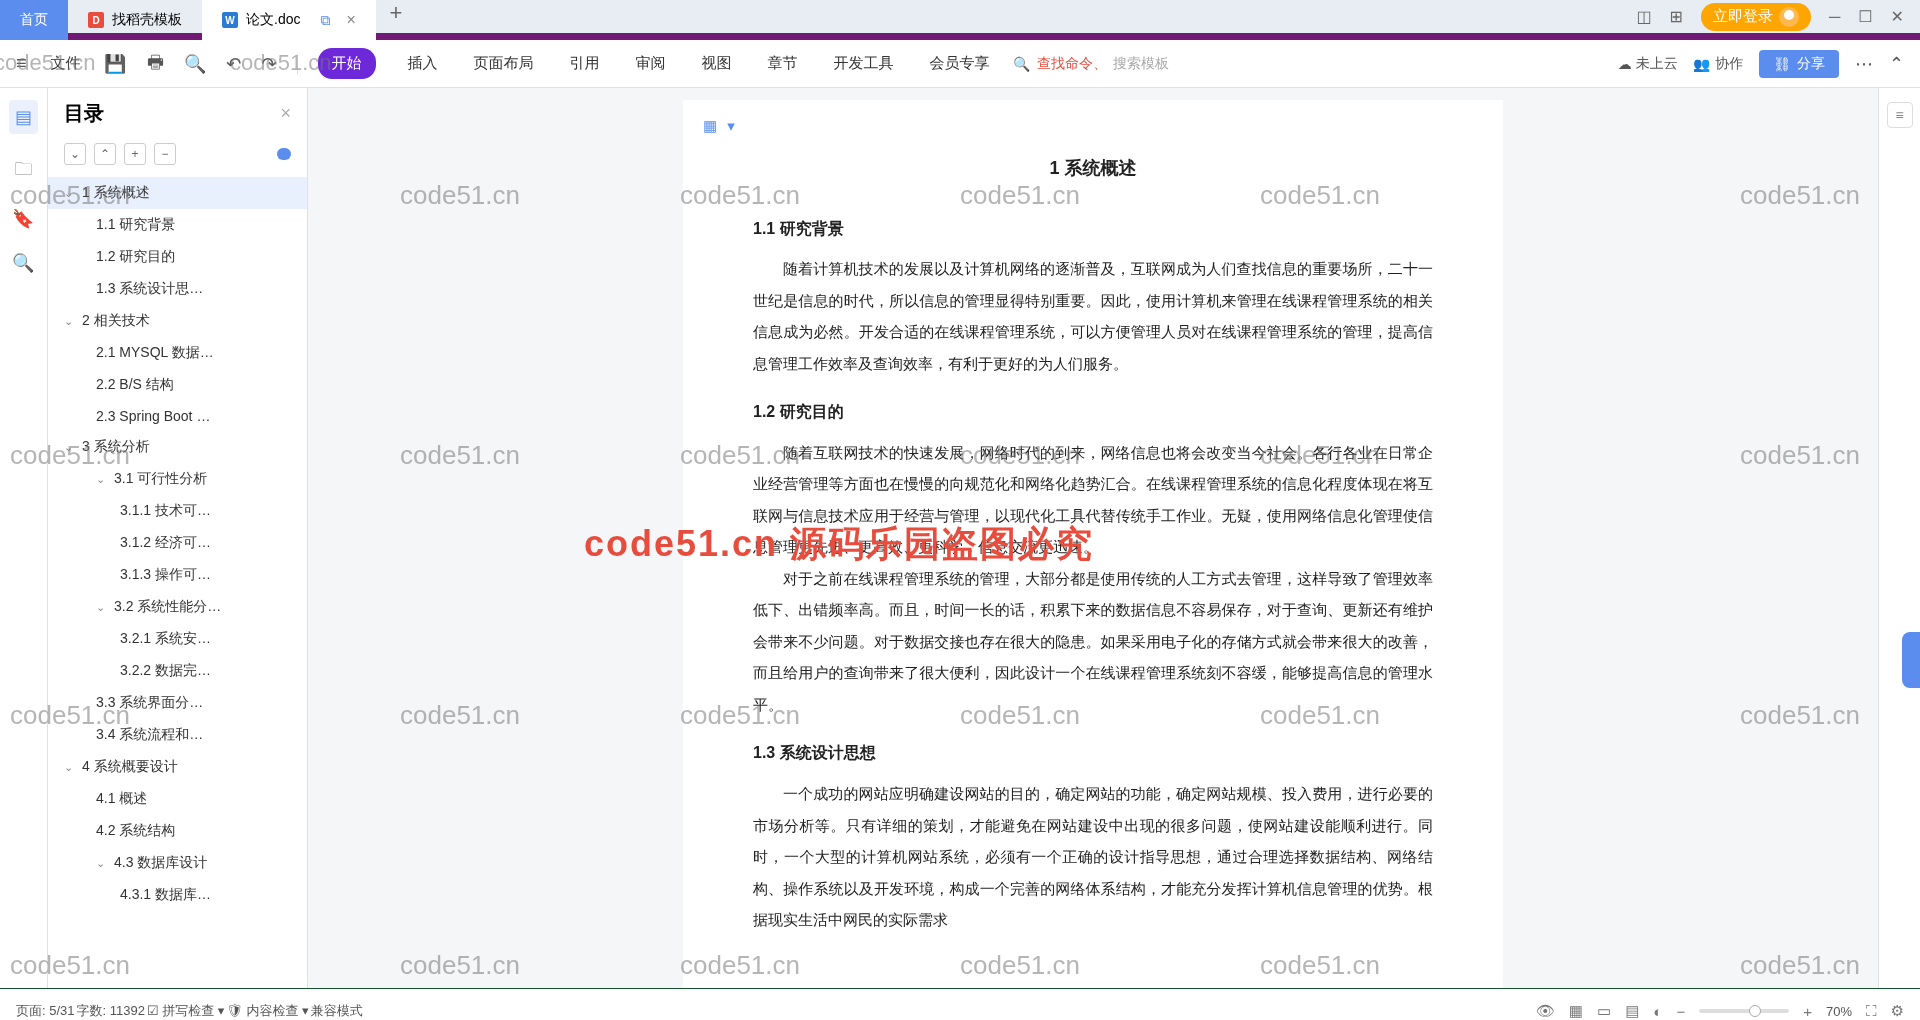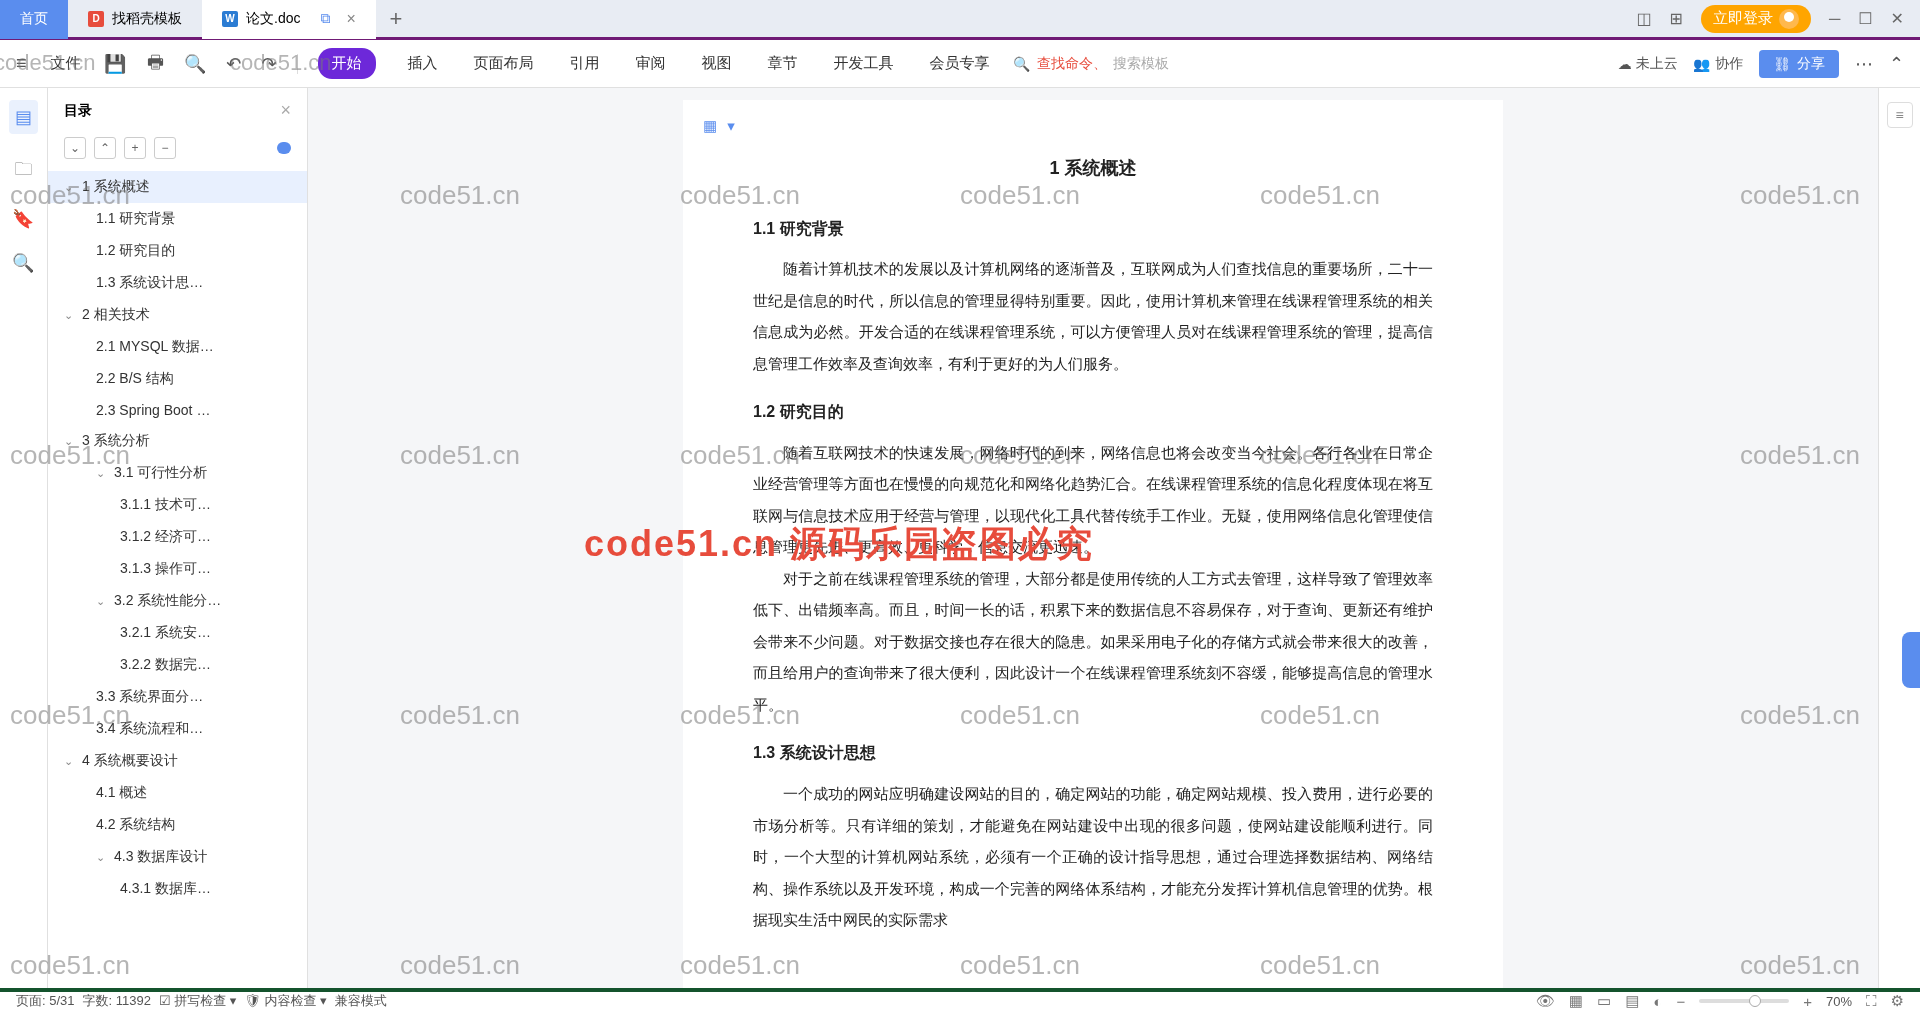--- a/index.html
+++ b/index.html
@@ -1,17 +1,17 @@
 <!DOCTYPE html>
 <html><head>
 <meta charset="utf-8">
 <style>
 *{margin:0;padding:0;box-sizing:border-box;font-family:"Microsoft YaHei",Arial,sans-serif}
 body{background:#fff;overflow:hidden;width:1920px;height:1020px;position:relative}
-.tabbar{height:40px;background:#e8ecf3;display:flex;align-items:center;border-bottom:3px solid #701a75}
+.tabbar{height:40px;background:#e8ecf3;display:flex;border-bottom:7px solid #701a75}
 .tab{height:40px;padding:0 20px;display:flex;align-items:center;font-size:14px;cursor:pointer;gap:8px;position:relative}
 .tab.home{background:#5a8dee;color:#fff;font-weight:500}
 .tab.active{background:#fff}
 .tab-icon{width:16px;height:16px;display:inline-flex;align-items:center;justify-content:center}
 .tab-icon.red{background:#e74c3c;color:#fff;border-radius:2px;font-size:10px;font-weight:bold}
 .tab-icon.blue{background:#2b7cd3;color:#fff;border-radius:2px;font-size:10px;font-weight:bold}
 .tab-close{margin-left:8px;color:#888;font-size:16px}
 .tab-ext{margin-left:12px;color:#5a8dee}
 .tab-plus{width:40px;text-align:center;font-size:22px;color:#666}
 .win-controls{margin-left:auto;display:flex;align-items:center;gap:18px;padding-right:16px}
@@ -28,41 +28,41 @@
 .search-box .red{color:#e74c3c}
 .rb-right{margin-left:auto;display:flex;align-items:center;gap:16px}
 .cloud{color:#555;font-size:14px;display:flex;align-items:center;gap:4px}
 .share-btn{background:#5a8dee;color:#fff;padding:5px 14px;border-radius:4px;font-size:14px;display:flex;align-items:center;gap:6px}
 .main{display:flex;height:calc(100% - 120px)}
 .left-rail{width:48px;border-right:1px solid #e0e0e0;display:flex;flex-direction:column;align-items:center;padding-top:12px;gap:22px}
 .rail-ico{color:#888;font-size:18px;cursor:pointer}
 .rail-ico.active{color:#5a8dee;background:#eaf1fd;padding:6px;border-radius:4px}
 .toc-panel{width:260px;border-right:1px solid #e0e0e0;display:flex;flex-direction:column}
 .toc-header{padding:12px 16px;display:flex;align-items:center;justify-content:space-between}
-.toc-title{font-size:14px;font-weight:bold}
+.toc-title{font-size:20px;font-weight:bold}
 .toc-close{color:#aaa;font-size:18px;cursor:pointer}
 .toc-tools{padding:4px 16px 8px;display:flex;align-items:center;gap:8px}
 .tool-box{width:22px;height:22px;border:1px solid #ccc;border-radius:3px;display:flex;align-items:center;justify-content:center;font-size:12px;color:#666;cursor:pointer}
 .toc-scroll{width:14px;height:12px;background:#5a8dee;border-radius:6px;margin-left:auto}
 .toc-list{flex:1;overflow-y:auto;padding:4px 0}
 .toc-item{padding:7px 16px;font-size:14px;color:#333;cursor:pointer;display:flex;align-items:center;white-space:nowrap;overflow:hidden;text-overflow:ellipsis}
 .toc-item.selected{background:#e8f0fe}
 .toc-item.l1{padding-left:16px}
 .toc-item.l2{padding-left:48px}
 .toc-item.l3{padding-left:72px}
 .chev{display:inline-block;width:14px;font-size:11px;color:#888;margin-right:4px}
 .doc-area{flex:1;background:#f5f6f8;display:flex;justify-content:center;overflow-y:auto;position:relative;padding-top:12px}
 .page{width:820px;background:#fff;padding:50px 70px;font-size:15px;line-height:2.1;color:#222;position:relative}
 .page-icon-row{position:absolute;top:10px;left:20px;display:flex;gap:10px;color:#5a8dee}
 .h1{text-align:center;font-size:18px;font-weight:bold;margin-bottom:24px}
 .h2{font-size:16px;font-weight:bold;margin:16px 0 8px}
 .para{text-indent:2em;text-align:justify}
 .right-collapse{width:42px;border-left:1px solid #e0e0e0;display:flex;justify-content:center;padding-top:14px}
 .collapse-btn{width:26px;height:26px;border:1px solid #ddd;border-radius:4px;display:flex;align-items:center;justify-content:center;color:#888;font-size:14px;cursor:pointer}
-.statusbar{height:32px;border-top:4px solid #14532d;display:flex;align-items:flex-start;padding:0 16px;font-size:13px;color:#555;gap:8px}
+.statusbar{height:32px;border-top:1px solid #14532d;display:flex;align-items:flex-end;padding:0 16px;font-size:13px;color:#555;gap:2px}
 .sb-right{margin-left:auto;display:flex;align-items:center;gap:14px}
 .sb-ico{color:#777;font-size:15px;cursor:pointer}
 .zoom-slider{width:90px;height:4px;background:#ddd;border-radius:2px;position:relative}
 .zoom-thumb{position:absolute;top:-4px;left:55%;width:12px;height:12px;background:#fff;border:1px solid #aaa;border-radius:50%}
 .watermark{position:absolute;color:rgba(120,120,120,0.55);font-size:26px;font-weight:500;pointer-events:none;z-index:5}
 .wm-red{position:absolute;color:#e74c3c;font-size:36px;font-weight:bold;pointer-events:none;z-index:6;letter-spacing:2px}
 .fab{position:absolute;right:0;top:62%;width:18px;height:56px;background:#5a8dee;border-radius:8px 0 0 8px}
 </style>
 </head>
 <body>

